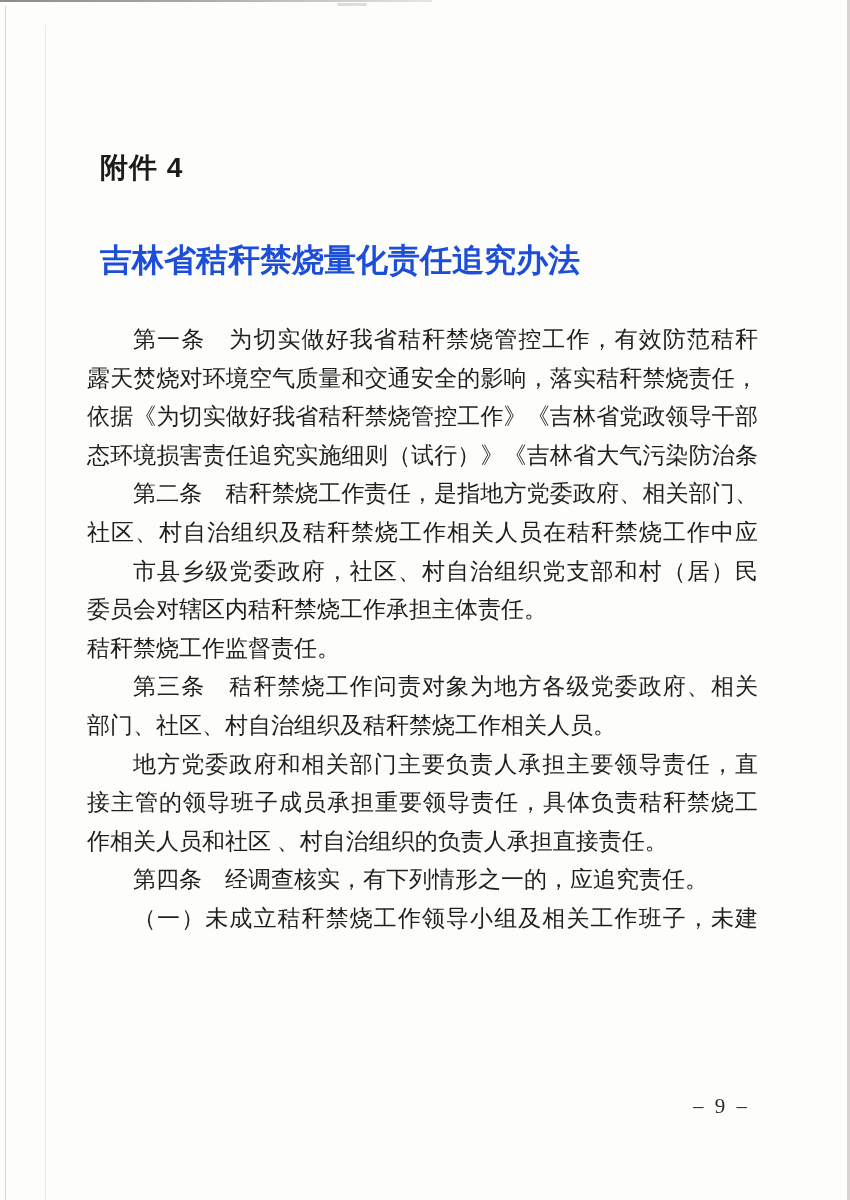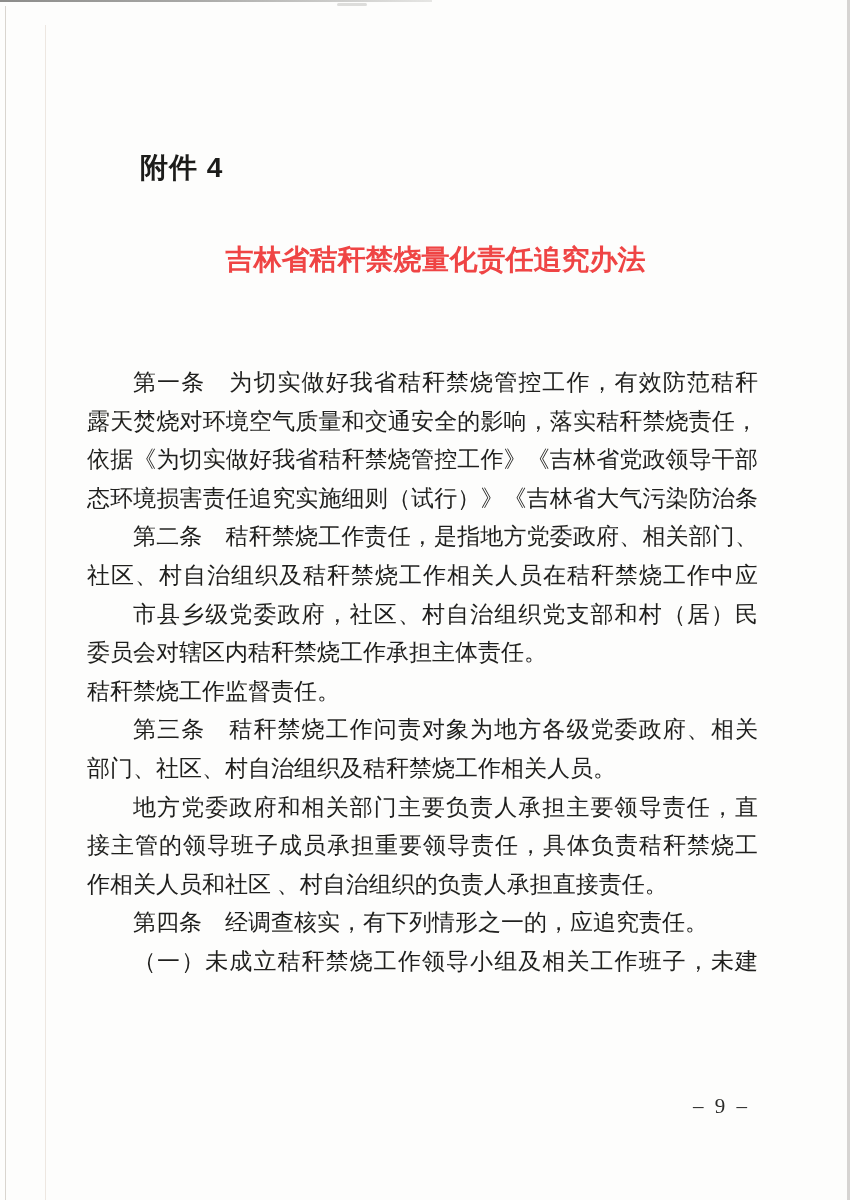--- a/index.html
+++ b/index.html
@@ -49,43 +49,41 @@
   }
   .attachment-label {
     position: absolute;
     left: 100px; top: 150px;
     font-family: "Liberation Sans", "DejaVu Sans", sans-serif;
     font-weight: 700;
     font-size: 28px;
     line-height: 36px;
     color: #1c1c1a;
     letter-spacing: 1px;
-    margin-left: 40px;
   }
   .doc-title {
     position: absolute;
     left: 100px; top: 240px;
     width: 671px;
-    text-align: center;
+    text-align: left;
     font-family: "Liberation Serif", "DejaVu Serif", serif;
     font-weight: 700;
-    font-size: 28px;
+    font-size: 32px;
     line-height: 40px;
-    color: #ef4444;
+    color: #1d4ed8;
     letter-spacing: 0px;
     white-space: nowrap;
   }
   .doc-body {
     position: absolute;
     left: 87px; top: 321px;
     width: 671px;
     color: #1f1f1d;
     font-size: 23px;
     line-height: 38.6px;
-    margin-top: 43px;
   }
   .doc-body .line {
     height: 38.6px;
     overflow: hidden;
     white-space: nowrap;
   }
   .doc-body .line.justify {
     white-space: normal;
     text-align: justify;
     text-align-last: justify;

